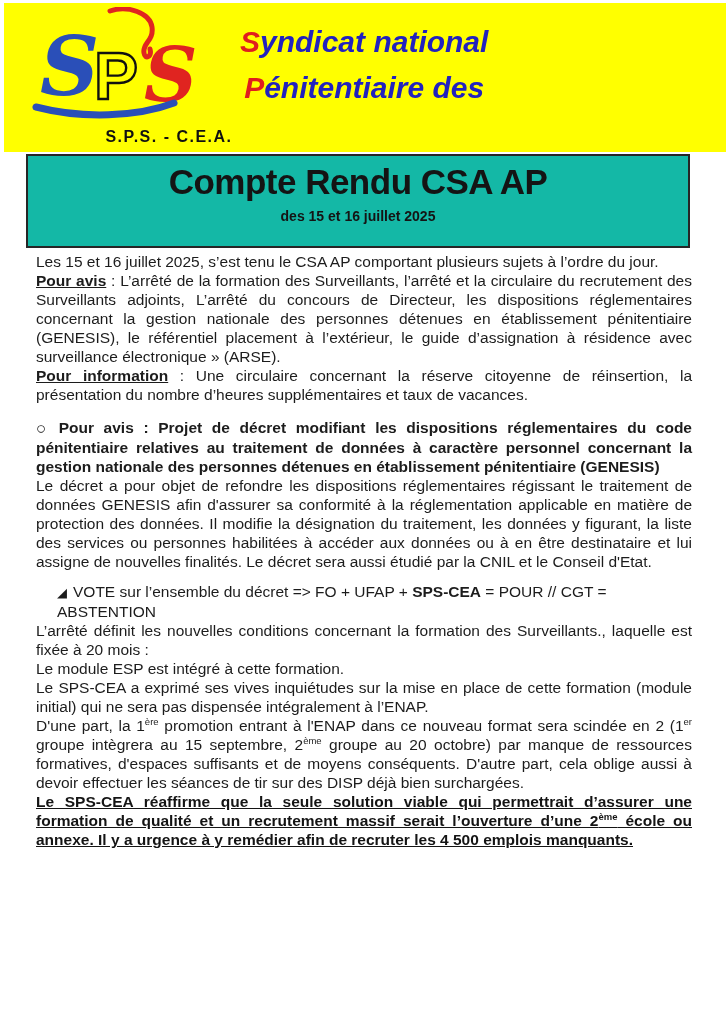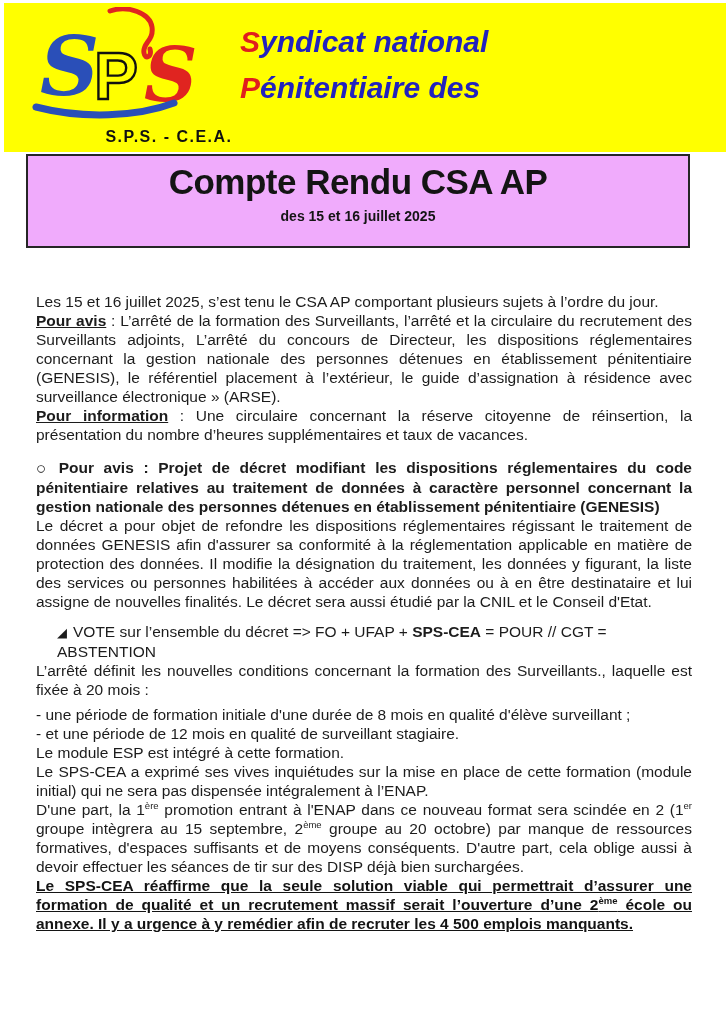--- a/index.html
+++ b/index.html
@@ -14,41 +14,41 @@
   }
   .logo-wrap{width:236px;position:relative;height:100%;}
   .logo-svg{position:absolute;top:4px;left:28px;}
   .logo-caption{
     position:absolute;bottom:6px;left:0;width:236px;text-align:center;
     font-weight:bold;font-size:16px;letter-spacing:1.5px;color:#111;padding-left:47px;
   }
   .org-lines{padding-top:16px;}
   .org-line{
     font-size:30px;line-height:46px;font-weight:bold;font-style:italic;
-    color:#2222be;letter-spacing:0;
+    color:#2222be;letter-spacing:0;text-align:center;
   }
   .org-line .init{color:#e01e1e;}
   
   .banner{
     position:absolute;top:154px;left:26px;width:664px;height:94px;
-    background:#f0abfc;border:2.5px solid #262626;box-sizing:border-box;
+    background:#14b8a6;border:2.5px solid #262626;box-sizing:border-box;
     text-align:center;
   }
   .banner-title{
     margin-top:7px;font-size:35px;line-height:38px;font-weight:bold;
     letter-spacing:-0.5px;color:#141414;
   }
   .banner-subtitle{
     margin-top:7px;font-size:14px;font-weight:bold;color:#141414;
   }
   
   .doc{
     position:absolute;top:252px;left:0;width:728px;
     padding:0 36px;box-sizing:border-box;
-    font-size:15.5px;line-height:19px;color:#1c1c1c;margin-top:40px;
+    font-size:15.5px;line-height:19px;color:#1c1c1c;
   }
   .doc p{margin:0;}
   .p-intro{margin-top:28px;}
   .p-avis{margin-top:9px;text-align:justify;}
   .lead{font-weight:bold;text-decoration:underline;}
   .sec-heading{
     margin:14px 0 0 0;font-size:15.5px;font-weight:bold;text-align:justify;
   }
   .bullet{
     font-weight:bold;font-size:17px;margin-right:7px;vertical-align:-1px;
@@ -104,24 +104,20 @@
 
     <h3 class="sec-heading"><span class="bullet">○</span><span>Pour avis : Projet de décret modifiant les dispositions réglementaires du code pénitentiaire relatives au traitement de données à caractère personnel concernant la gestion nationale des personnes détenues en établissement pénitentiaire (GENESIS)</span></h3>
 
     <p class="p-body">Le décret a pour objet de refondre les dispositions réglementaires régissant le traitement de données GENESIS afin d'assurer sa conformité à la réglementation applicable en matière de protection des données. Il modifie la désignation du traitement, les données y figurant, la liste des services ou personnes habilitées à accéder aux données ou à en être destinataire et lui assigne de nouvelles finalités. Le décret sera aussi étudié par la CNIL et le Conseil d'Etat.</p>
 
     <div class="vote"><span class="tri">◢</span><span>VOTE sur l’ensemble du décret =&gt; FO + UFAP + </span><b>SPS-CEA</b><span> = POUR // CGT = ABSTENTION</span></div>
 
 
     <p class="p-body">L’arrêté définit les nouvelles conditions concernant la formation des Surveillants., laquelle est fixée à 20 mois :</p>
 
-    <div class="list-block">
-      <div>- une période de formation initiale d'une durée de 8 mois en qualité d'élève surveillant ;</div>
-      <div>- et une période de 12 mois en qualité de surveillant stagiaire.</div>
-    </div>
 
     <p class="p-body" style="text-align:left;">Le module ESP est intégré à cette formation.</p>
 
     <p class="p-body"><span>Le SPS-CEA a exprimé ses vives inquiétudes sur la mise en place de cette formation (module initial) qui ne sera pas dispensée intégralement à l’ENAP.</span><br><span>D'une part, la 1</span><sup>ère</sup><span> promotion entrant à l'ENAP dans ce nouveau format sera scindée en 2 (1</span><sup>er</sup><span> groupe intègrera au 15 septembre, 2</span><sup>ème</sup><span> groupe au 20 octobre) par manque de ressources formatives, d'espaces suffisants et de moyens conséquents. D'autre part, cela oblige aussi à devoir effectuer les séances de tir sur des DISP déjà bien surchargées.</span></p>
 
     <p class="emphasis"><span>Le SPS-CEA réaffirme que la seule solution viable qui permettrait d’assurer une formation de qualité et un recrutement massif serait l’ouverture d’une 2</span><sup>ème</sup><span> école ou annexe. Il y a urgence à y remédier afin de recruter les 4 500 emplois manquants.</span></p>
 
 
   </div>
 </div>

